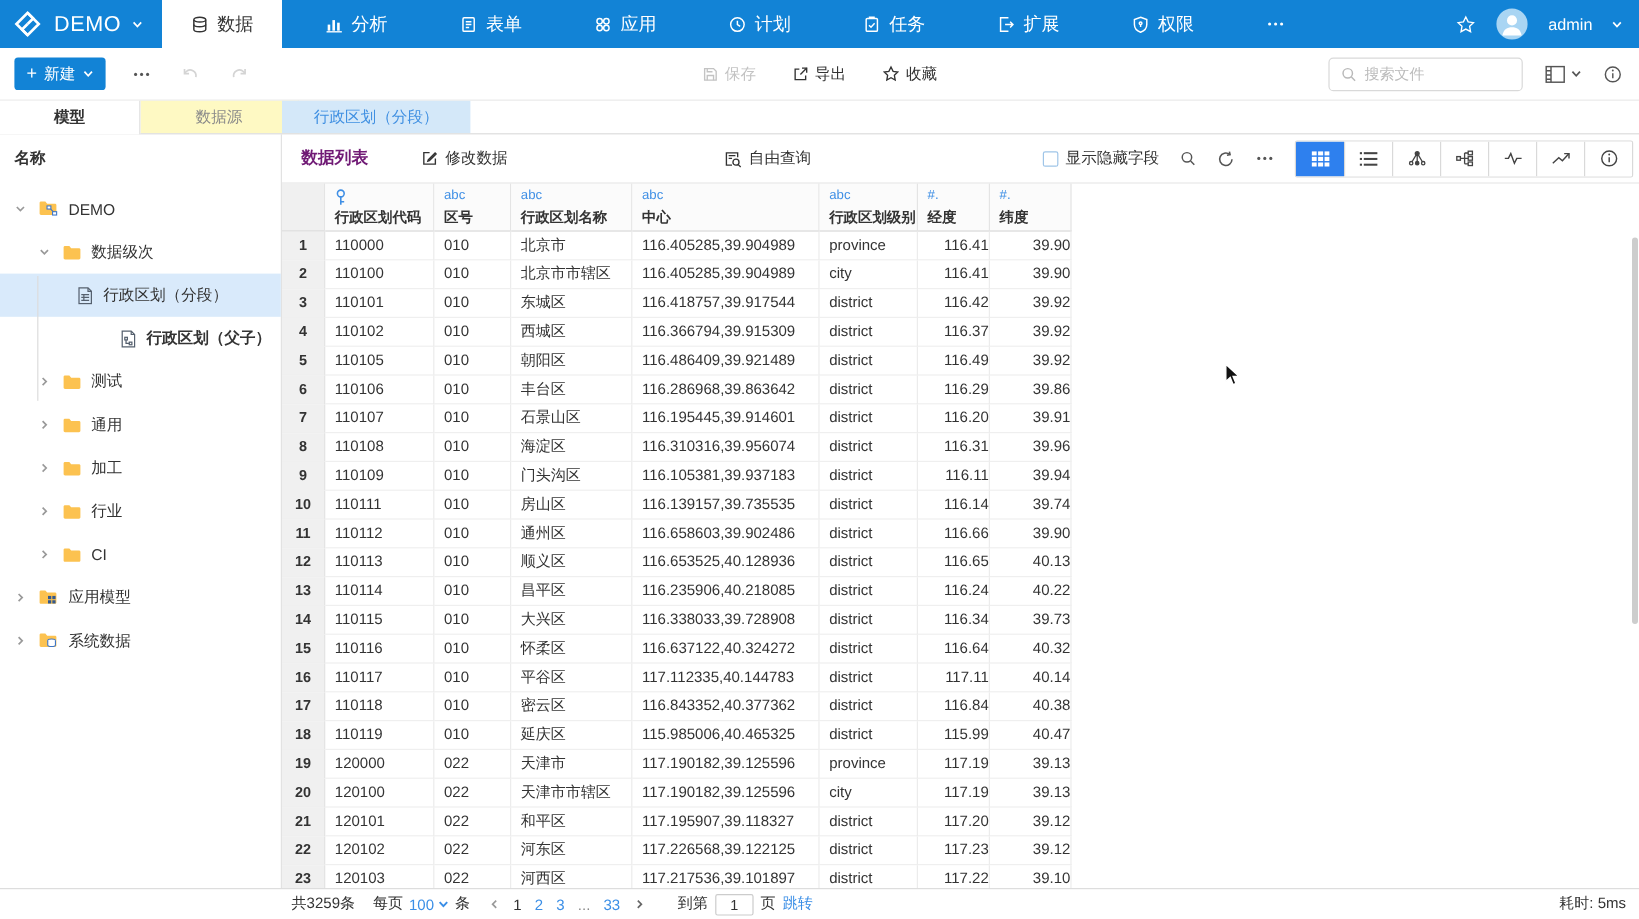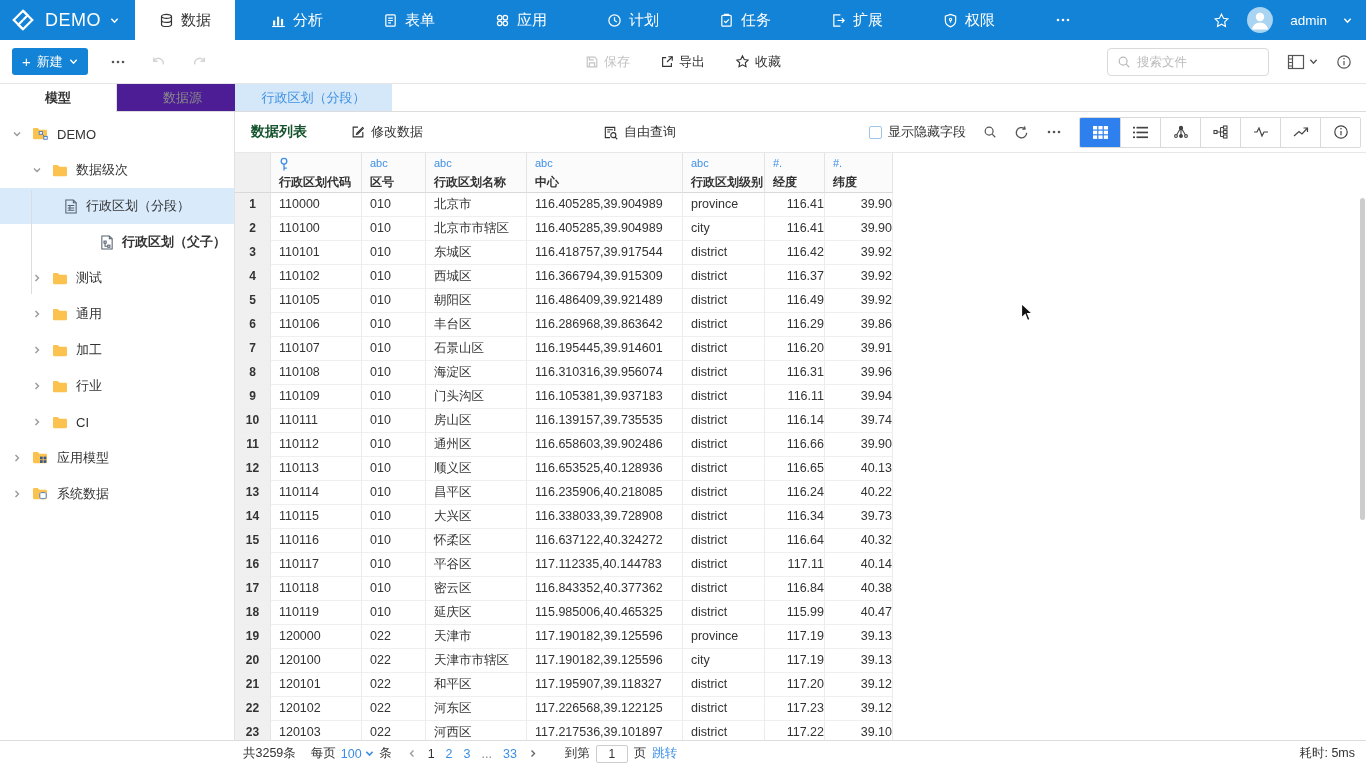--- a/index.html
+++ b/index.html
@@ -30,36 +30,36 @@
   .tb-right { margin-left:auto; display:flex; align-items:center; gap:18px; padding-right:14px; color:#555; }
   .searchbox { width:162px; height:28px; border:1px solid #d9d9d9; border-radius:4px; display:flex; align-items:center; padding:0 9px; gap:6px; color:#b9b9b9; background:#fff; }
   .searchbox input { border:none; outline:none; flex:1; min-width:0; font-size:12.5px; color:#333; font-family:inherit; }
   .searchbox input::placeholder { color:#bbb; }
 
   
   .tabstrip { position:absolute; top:84px; left:0; width:1366px; height:28px; background:#fff; }
   .tabstrip .rule { position:absolute; left:0; right:0; bottom:0; height:1px; background:#dcdcdc; z-index:1; }
   .tab { position:absolute; top:0; height:27px; display:flex; align-items:center; justify-content:center; font-size:13px; cursor:pointer; }
   .tab-model { left:0; width:117px; height:28px; background:#fff; color:#333; font-weight:bold; border-right:1px solid #e0e0e0; z-index:2; }
-  .tab-source { left:117px; width:132px; background:#4c1d95; color:#8a8a8a; border-right:1px solid #ddd; }
+  .tab-source { left:117px; width:132px; background:#fef9c3; color:#8a8a8a; border-right:1px solid #ddd; }
   .tab-content { left:235px; width:157px; background:#d4e8f9; color:#4090e2; }
 
   
   .sidebar { position:absolute; top:112px; left:0; width:235px; height:628px; background:#fff; border-right:1px solid #e2e2e2; }
   .side-head { height:40px; line-height:40px; padding-left:12px; font-size:13px; font-weight:bold; color:#333; }
   .tree { position:relative; padding-top:4px; }
   .tree-row { height:36px; display:flex; align-items:center; gap:8px; font-size:13px; color:#333; cursor:pointer; }
   .tree-row.selected { background:#d9eafb; }
   .tree-row .exp { width:14px; display:flex; justify-content:center; color:#999; }
   .guide { position:absolute; left:31px; top:78px; width:1px; height:104px; background:#dcdcdc; }
 
   
   .main { position:absolute; top:112px; left:235px; width:1131px; height:628px; background:#fff; overflow:hidden; }
   .ptoolbar { height:41px; border-bottom:1px solid #e8e8e8; display:flex; align-items:center; position:relative; }
-  .p-title { margin-left:16px; font-size:14px; font-weight:bold; color:#14532d;text-align:center; }
+  .p-title { margin-left:16px; font-size:14px; font-weight:bold; color:#701a75;text-align:center; }
   .p-edit { margin-left:44px; display:flex; gap:6px; align-items:center; font-size:13px; color:#333; cursor:pointer; }
   .p-query { position:absolute; left:368px; display:flex; gap:6px; align-items:center; font-size:13px; color:#333; cursor:pointer; }
   .p-right { margin-left:auto; display:flex; align-items:center; gap:17px; padding-right:5px; }
   .hidden-toggle { display:flex; align-items:center; gap:6px; font-size:13px; color:#333; cursor:pointer; }
   .cbx { width:13px; height:13px; border:1px solid #9fc5e8; border-radius:2px; background:#fff; }
   .icon-btn { color:#555; cursor:pointer; }
   .view-group { display:flex; border:1px solid #d9d9d9; border-radius:2px; overflow:hidden; }
   .view-btn { width:40px; height:29px; display:flex; align-items:center; justify-content:center; color:#444; background:#fff; border-left:1px solid #d9d9d9; cursor:pointer; }
   .view-btn:first-child { border-left:none; }
   .view-btn.active { background:#2e80ee; color:#fff; }
@@ -318,20 +318,21 @@
   </div>
 
   <div class="tabstrip">
     <div class="rule"></div>
     <div class="tab tab-model">模型</div>
     <div class="tab tab-source">数据源</div>
     <div class="tab tab-content">行政区划（分段）</div>
   </div>
 
   <div class="sidebar">
+    <div class="side-head">名称</div>
     <div class="tree">
       <div class="guide"></div>
     <div class="tree-row" style="padding-left: 10px;">
           <span class="exp icn">
             <svg width="10" height="10" viewBox="0 0 10 10" fill="none" stroke="#999" stroke-width="1.4">
               <path d="M2 3.5 L5 6.5 L8 3.5"></path>
             </svg>
           </span>
           <span class="icn">
             <svg width="17" height="14" viewBox="0 0 17 14">

